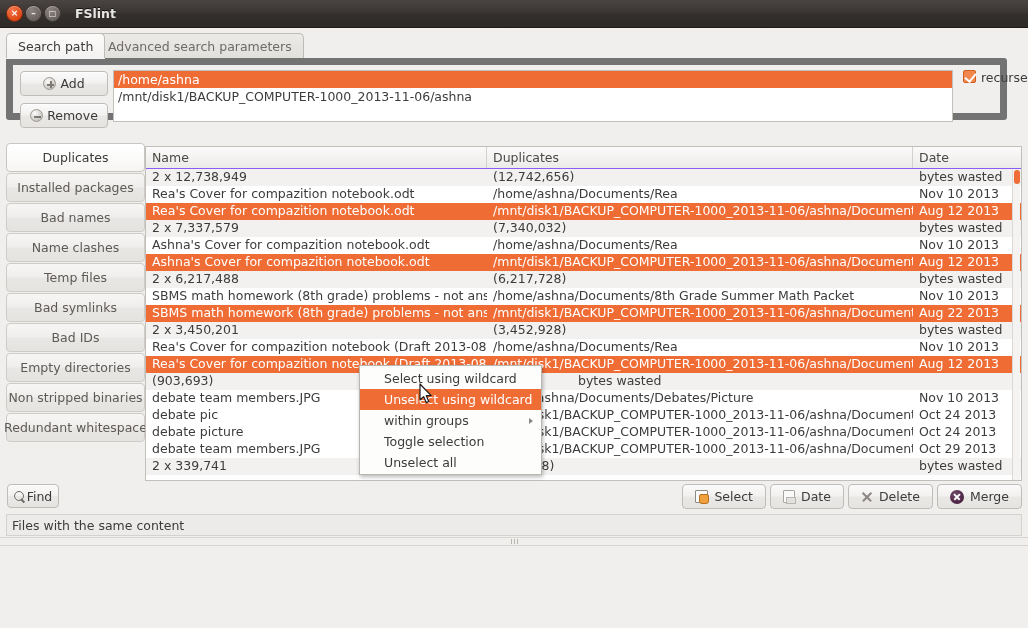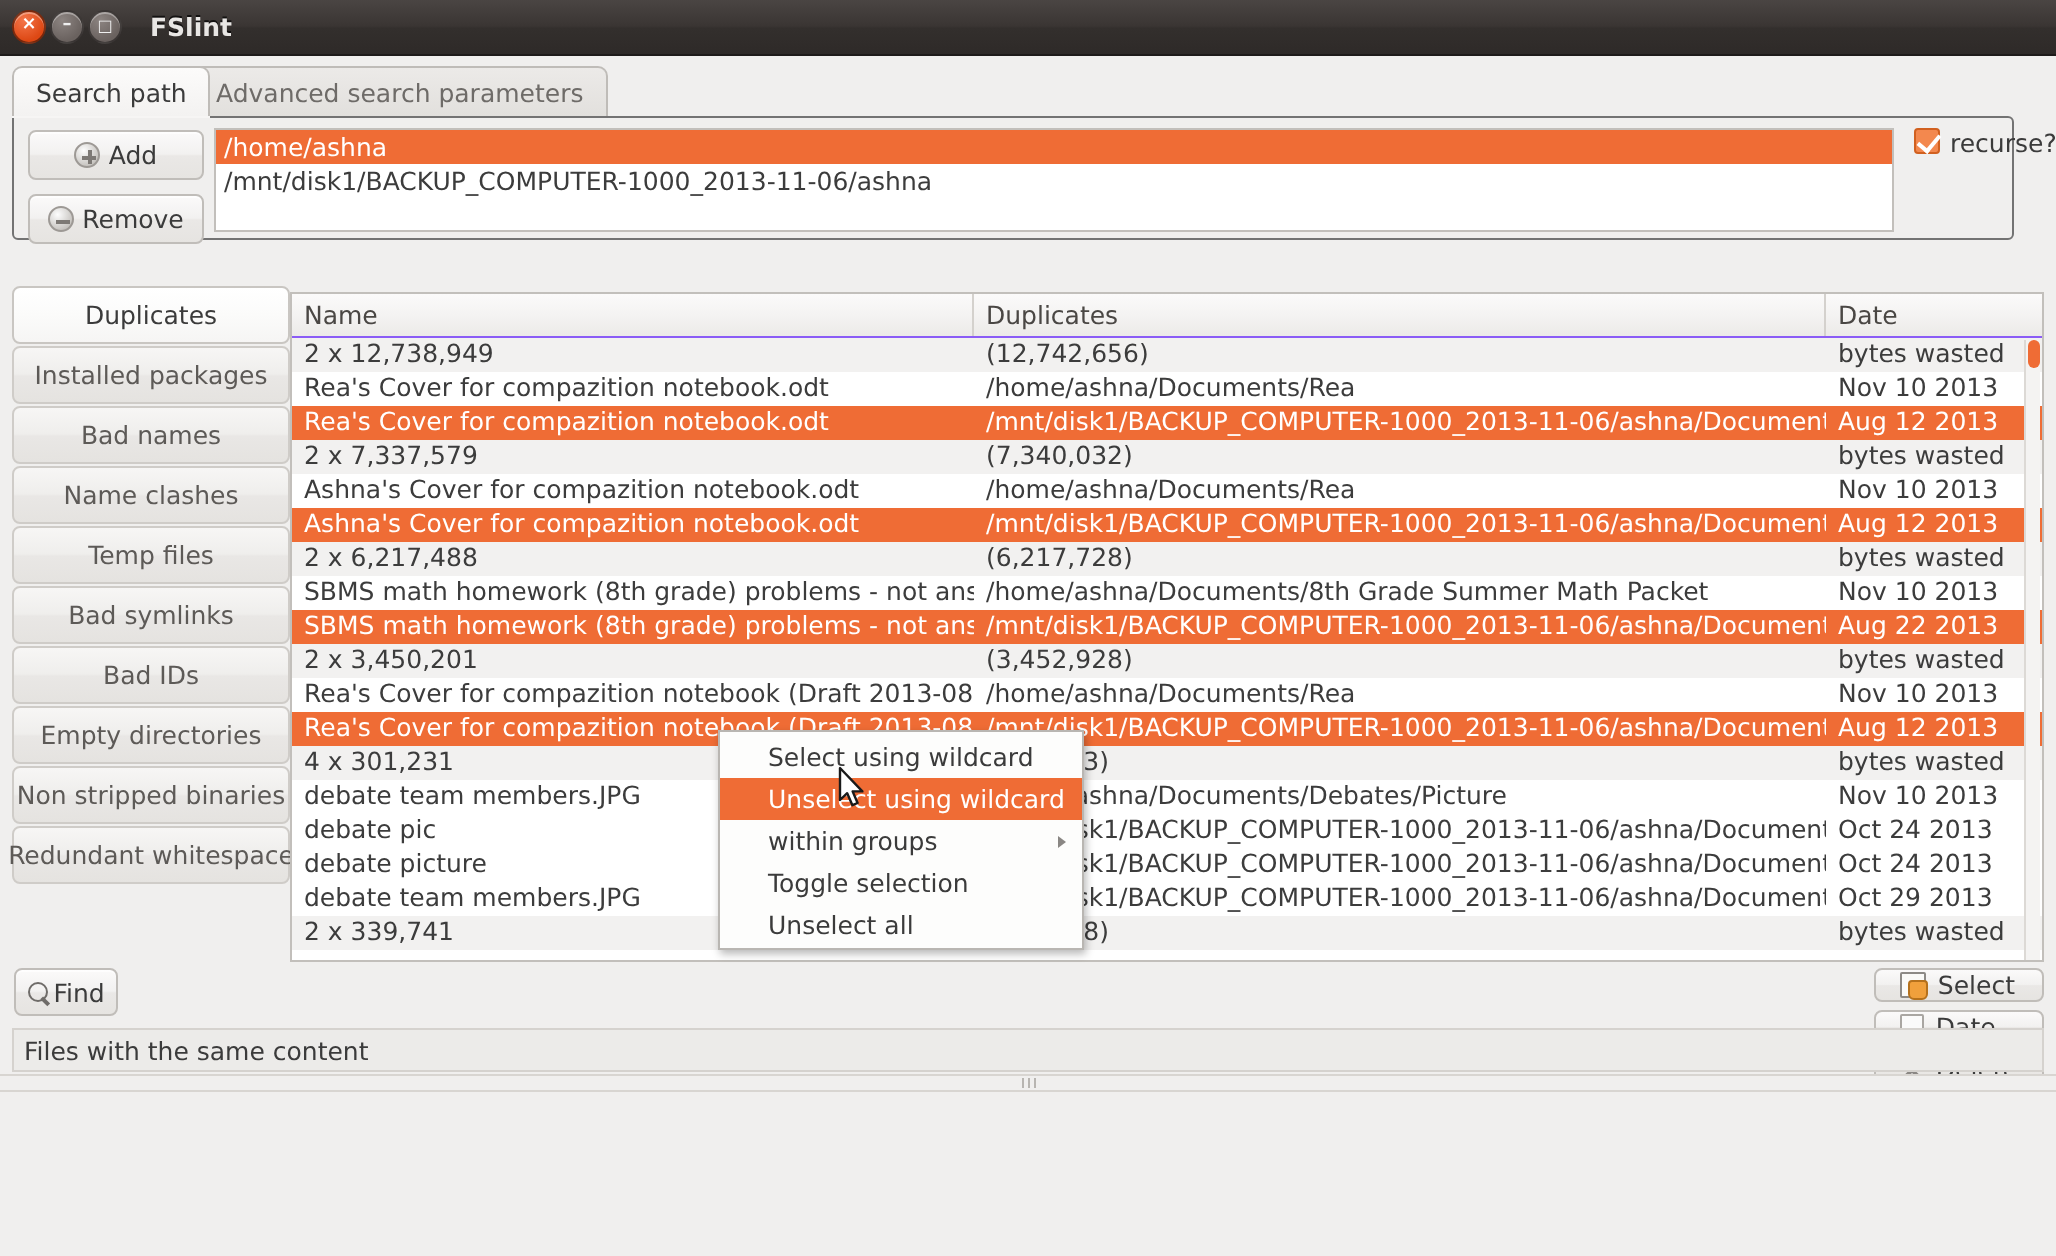--- a/index.html
+++ b/index.html
@@ -69,21 +69,21 @@
     left:96px;
     background: linear-gradient(to bottom, #eceae8, #e2e0dd);
     color:#6e6b68;
     z-index:1;
   }
 
   
   .pathpanel {
     position:absolute; left:6px; top:58px; width:1001px; height:62px;
     background: #f0efee;
-    border:1px solid #737373;
+    border:7px solid #737373;
     border-radius:0 3px 3px 3px;
   }
   .btn {
     border:1px solid #c0bdb9;
     border-radius:4px;
     background: linear-gradient(to bottom, #fbfafa 0%, #f2f1f0 48%, #eae8e6 52%, #e6e4e1 100%);
     color:#3b3b3b;
     font-size:12.5px;
     display:flex; align-items:center; justify-content:center; gap:4px;
     box-shadow: 0 1px 0 rgba(255,255,255,.7) inset;
@@ -248,21 +248,21 @@
   .magnifier { width:11px; height:11px; position:relative; flex:none; }
   .magnifier::before {
     content:""; position:absolute; left:0; top:0; width:8px; height:8px;
     border:1.4px solid #6f6c69; border-radius:50%;
   }
   .magnifier::after {
     content:""; position:absolute; left:7px; top:7px; width:4.5px; height:1.5px;
     background:#6f6c69; transform:rotate(45deg); transform-origin:left center;
   }
 
-  .actionbar { position:absolute; right:6px; top:484px; height:30px; display:flex; gap:4px;flex-direction:column; }
+  .actionbar { position:absolute; right:6px; top:484px; height:30px; display:flex; gap:4px; }
   .abtn {
     height:25px; padding:0 12px;
     border:1px solid #c0bdb9; border-radius:4px;
     background: linear-gradient(to bottom, #fbfafa 0%, #f2f1f0 48%, #eae8e6 52%, #e6e4e1 100%);
     color:#3b3b3b; font-size:12.5px;
     display:flex; align-items:center; gap:6px;
     cursor:pointer; user-select:none;
   }
   .ic-select {
     width:13px; height:13px; flex:none;
@@ -465,21 +465,20 @@
           <div class="td c-name">Rea's Cover for compazition notebook (Draft 2013-08-12-0</div>
           <div class="td c-dir">/home/ashna/Documents/Rea</div>
           <div class="td c-date">Nov 10 2013</div>
         </div>
         <div class="tr sel">
           <div class="td c-name">Rea's Cover for compazition notebook (Draft 2013-08-12-0</div>
           <div class="td c-dir">/mnt/disk1/BACKUP_COMPUTER-1000_2013-11-06/ashna/Documents</div>
           <div class="td c-date">Aug 12 2013</div>
         </div>
         <div class="tr group">
-          <div class="td c-name">4 x 301,231</div>
           <div class="td c-dir">(903,693)</div>
           <div class="td c-date">bytes wasted</div>
         </div>
         <div class="tr odd">
           <div class="td c-name">debate team members.JPG</div>
           <div class="td c-dir">/home/ashna/Documents/Debates/Picture</div>
           <div class="td c-date">Nov 10 2013</div>
         </div>
         <div class="tr odd">
           <div class="td c-name">debate pic</div>

